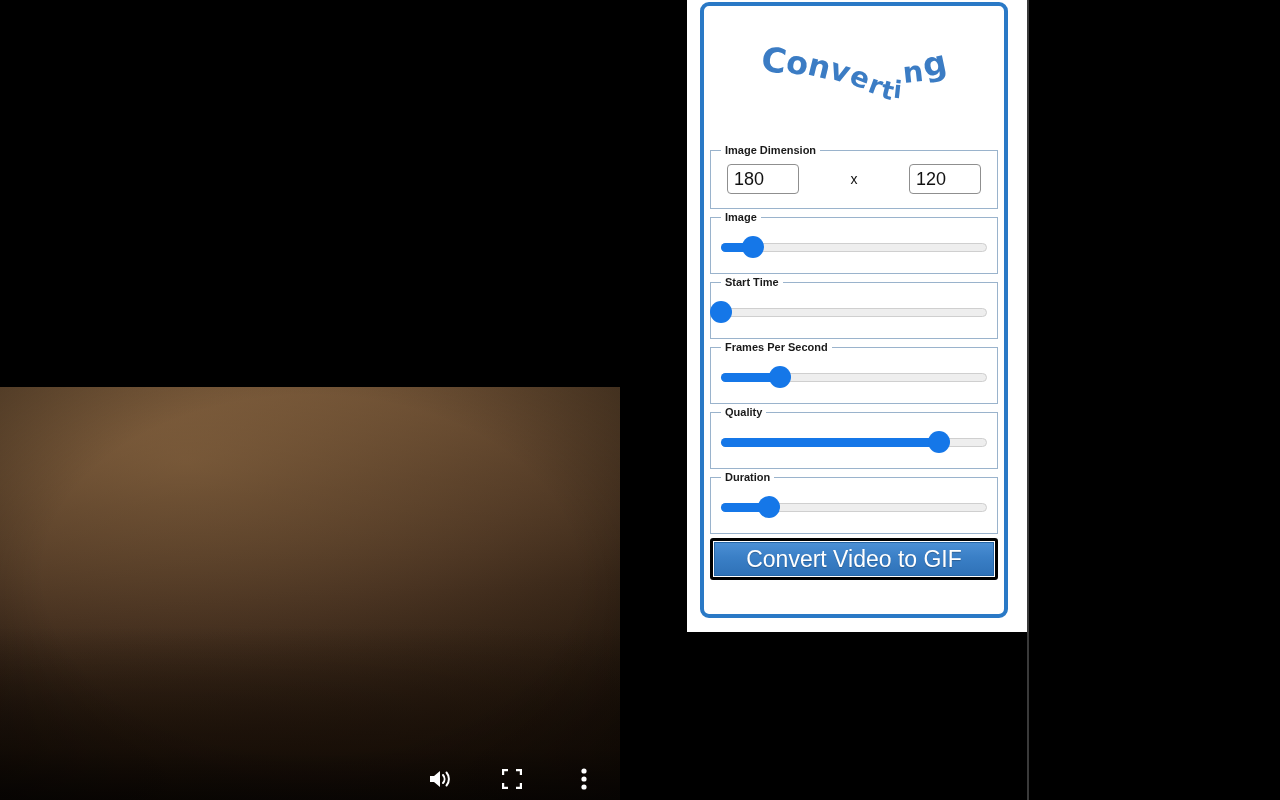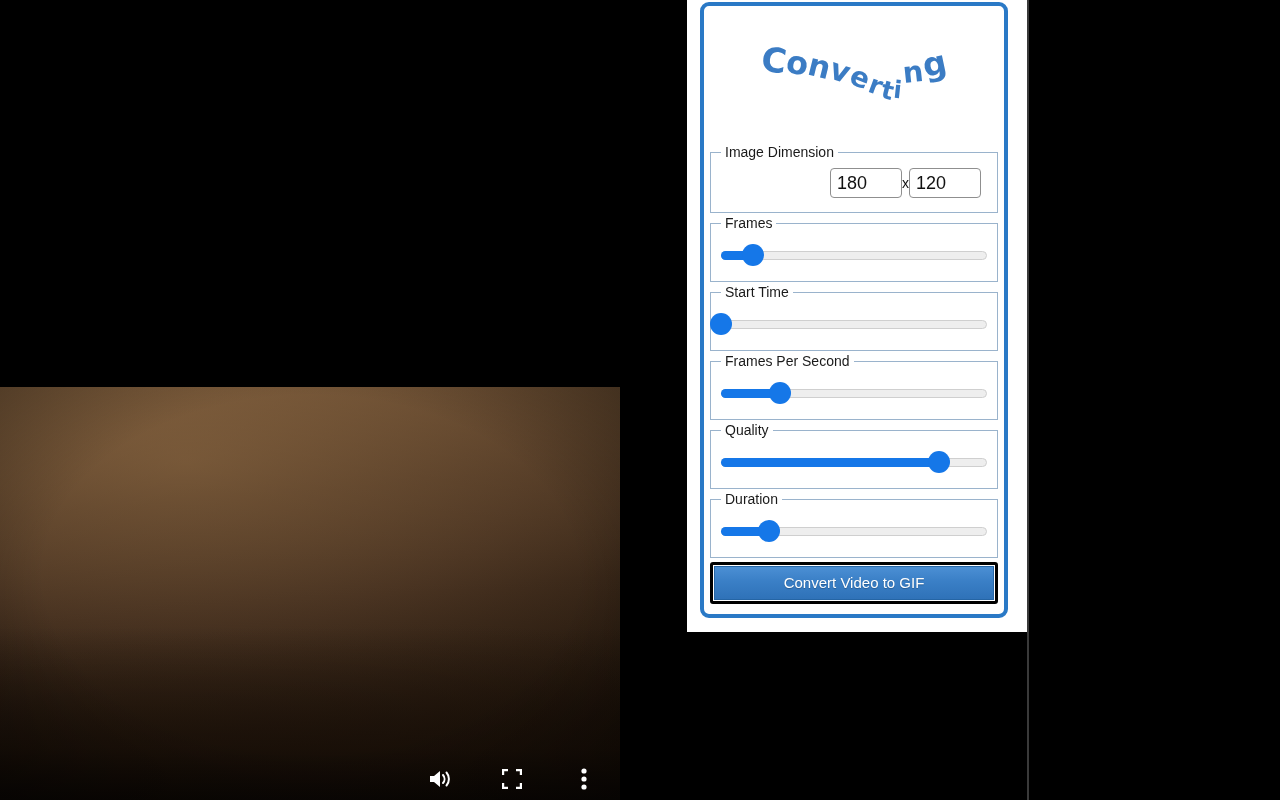--- a/index.html
+++ b/index.html
@@ -68,25 +68,26 @@
   }
   #converting-text span { display: inline-block; }
 
   fieldset.group {
     border: 1px solid #9ab3cc;
     margin: 0 6px 2px 6px;
     padding: 4px 10px 10px 10px;
     position: relative;
   }
   fieldset.group legend {
-    font-size: 14px; color: #1a1a1a; padding: 0 4px;
+    font-size: 11px; color: #1a1a1a; padding: 0 4px;
     font-family: "Liberation Sans", sans-serif;
+    font-weight: bold;
   }
   #dim-group { padding-bottom: 14px; }
-  #dim-row { display: flex; align-items: center; justify-content: flex-end;
+  #dim-row { display: flex; align-items: center; justify-content: space-between;
     padding: 4px 6px 0 6px; }
   .dim-input {
     width: 72px; height: 30px;
     border: 1px solid #8f8f8f; border-radius: 4px;
     background: #fff; font-size: 18px; color: #111;
     padding: 0 6px; font-family: "Liberation Sans", sans-serif;
     outline: none;
   }
   #dim-x { font-size: 14px; color: #111; }
 
@@ -113,21 +114,21 @@
     margin: 2px 6px 8px 6px;
     border: 3px solid #000;
     border-radius: 3px;
     background: #fff;
     padding: 1px;
   }
   #convert-button {
     display: block; width: 100%; height: 34px;
     background: linear-gradient(180deg, #4b8fd4 0%, #3a7fc6 45%, #2f72b8 100%);
     border: 1px solid #2565a5;
-    color: #ffffff; font-size: 15px;
+    color: #ffffff; font-size: 23px;
     font-family: "Liberation Sans", sans-serif;
     cursor: pointer;
     text-shadow: 0 1px 1px rgba(0,0,0,0.25);
     line-height: 32px;
     text-align: center;
   }
 
   #scrollbar-edge {
     position: absolute; left: 1027px; top: 0; width: 2px; height: 800px;
     background: #3a3a3a;
@@ -182,21 +183,21 @@
       <fieldset class="group" id="dim-group">
         <legend>Image Dimension</legend>
         <div id="dim-row">
           <input class="dim-input" id="width-input" type="text" value="180" style="">
           <span id="dim-x">x</span>
           <input class="dim-input" id="height-input" type="text" value="120" style="">
         </div>
       </fieldset>
 
       <fieldset class="group">
-        <legend>Frames</legend>
+        <legend>Image</legend>
         <div class="slider-wrap">
           <div class="slider">
             <div class="track"></div>
             <div class="fill" style="width: 12%; background: rgb(21, 119, 232);"></div>
             <div class="thumb" style="left: 12%; background: rgb(21, 119, 232);"></div>
           </div>
         </div>
       </fieldset>
 
       <fieldset class="group">

